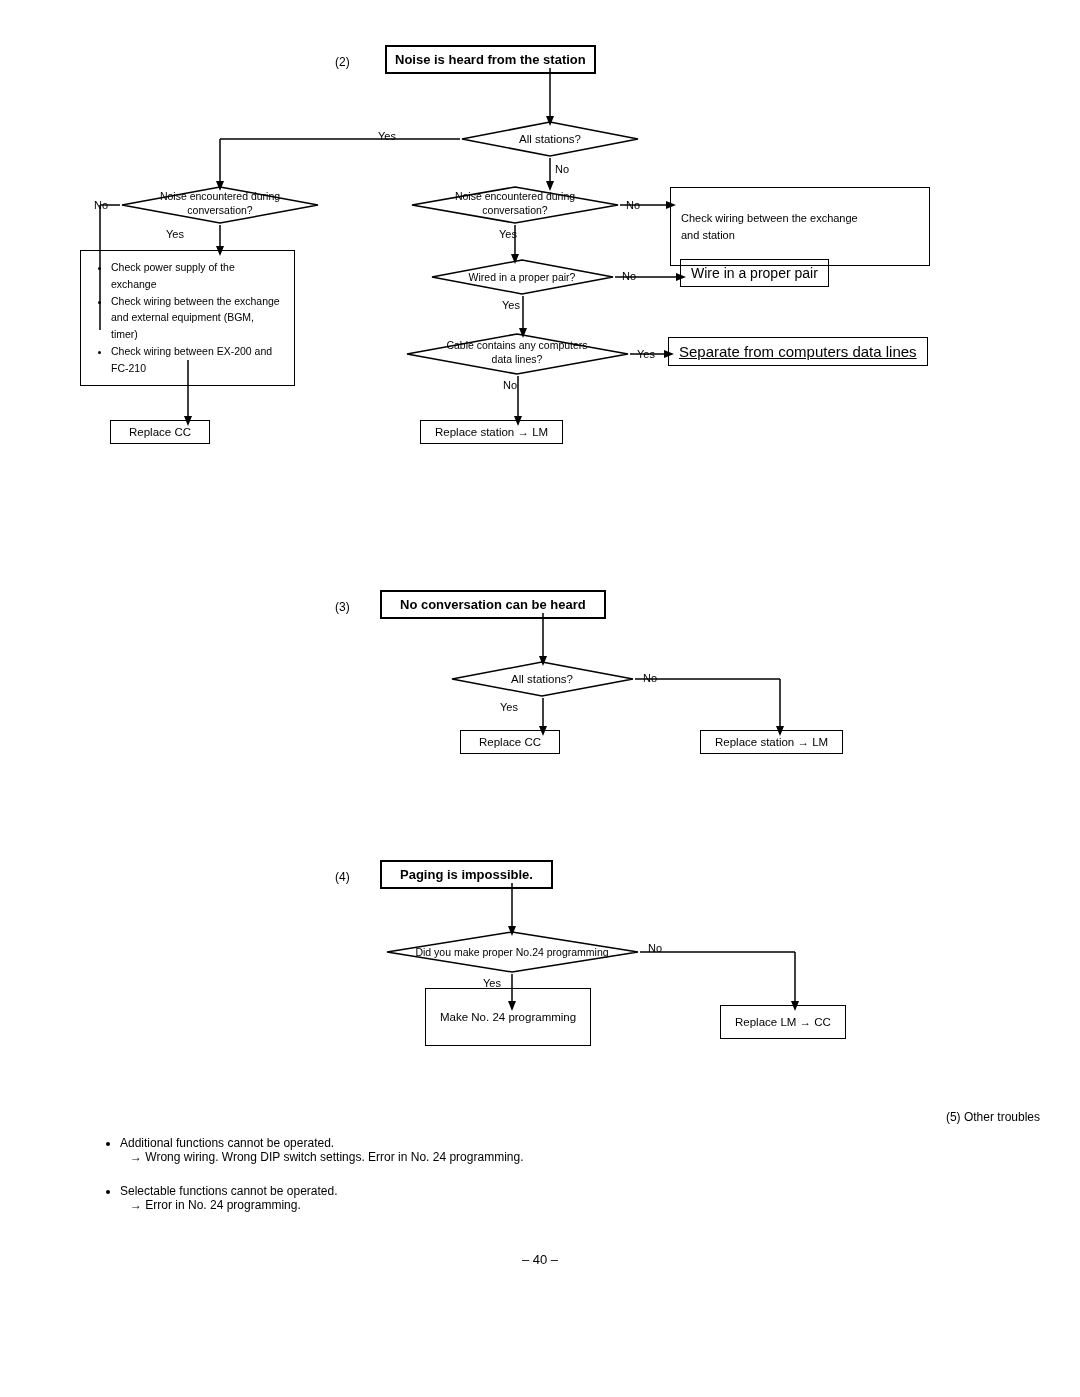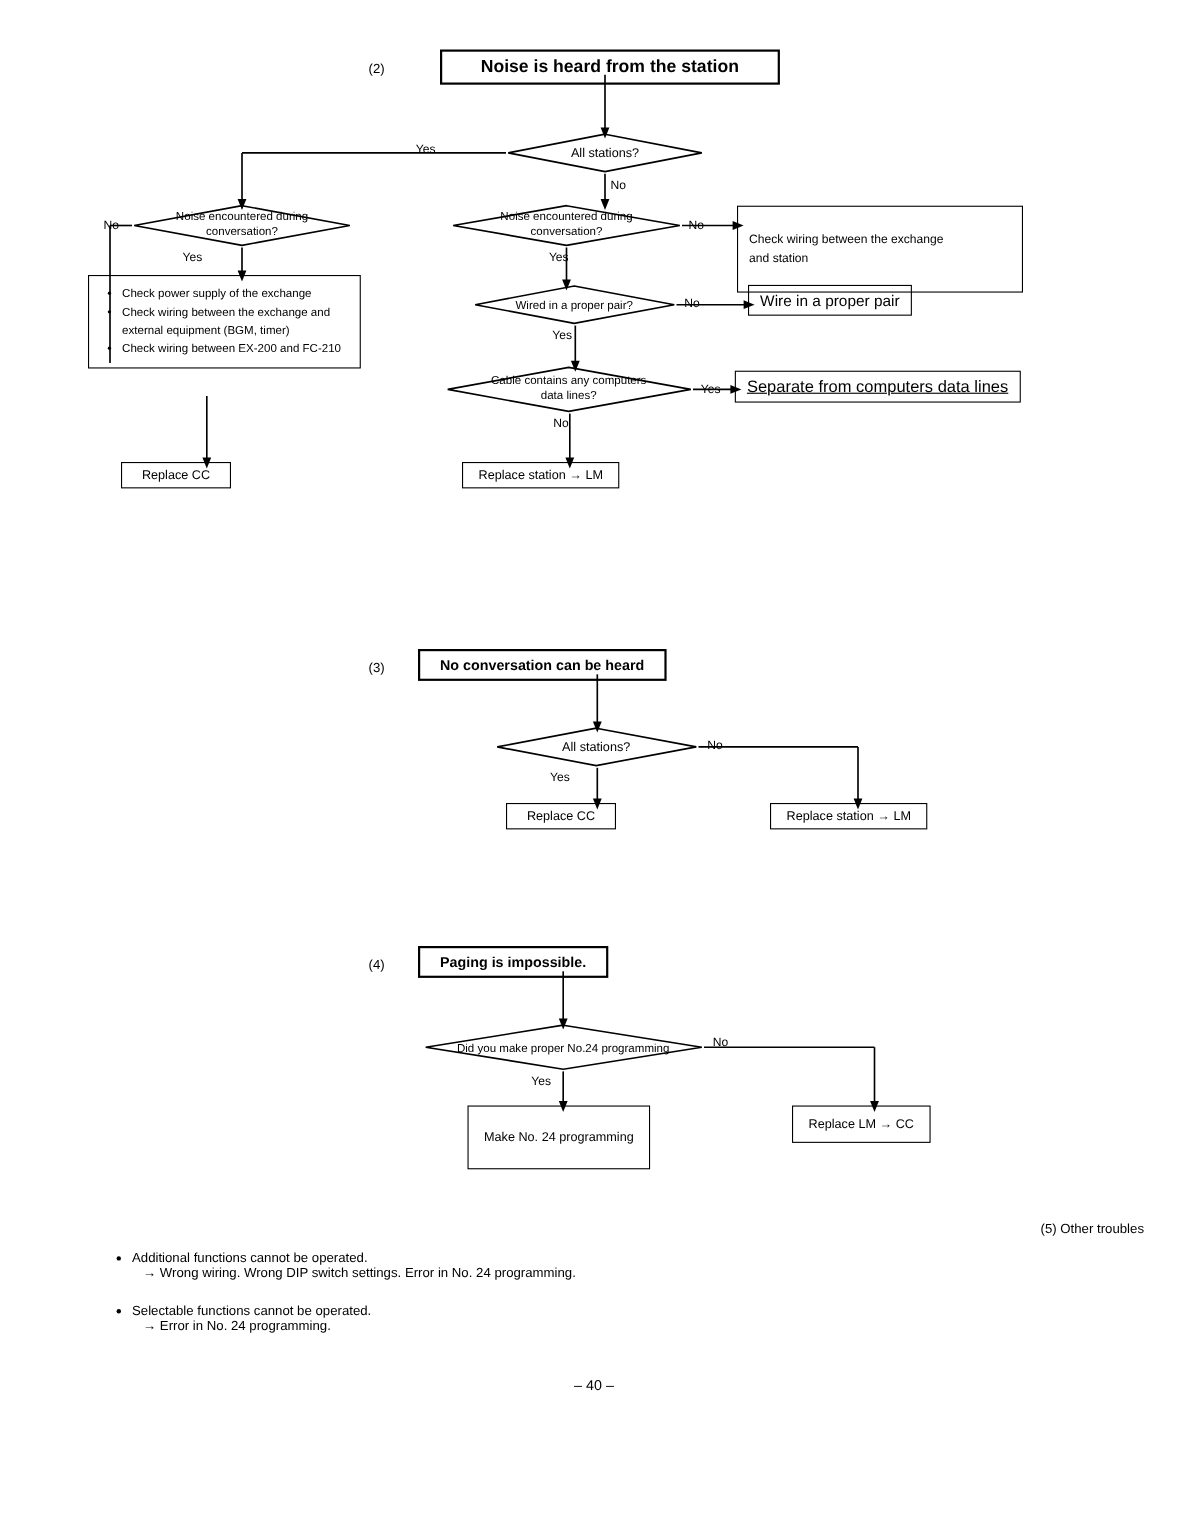--- a/index.html
+++ b/index.html
@@ -30,21 +30,21 @@
   </style>
 </head>
 <body>
 
 <div class="page">
 
   <div class="section-container" style="position:relative; height: 520px; margin-bottom: 30px;">
 
     <span style="position:absolute; left:295px; top:25px; font-size:12px;">(2)</span>
 
-    <div style="position:absolute; left:360px; top:15px; border:2px solid #000; padding:5px 35px; font-weight:bold; font-size:16px; white-space:nowrap;">
+    <div style="position:absolute; left:345px; top:15px; border:2px solid #000; padding:5px 8px; font-weight:bold; font-size:13px; white-space:nowrap;">
       <span>Noise is heard from the station</span>
     </div>
 
     <div style="position:absolute; left:420px; top:90px; width:180px; height:38px; text-align:center;">
       <svg width="180" height="38" style="position:absolute;top:0;left:0;">
         <polygon points="90,2 178,19 90,36 2,19" fill="white" stroke="black" stroke-width="1.5"></polygon>
         <text x="90" y="23" text-anchor="middle" font-size="11.5" font-family="Arial">All stations?</text>
       </svg>
     </div>
 
@@ -57,21 +57,21 @@
         <polygon points="100,2 198,20 100,38 2,20" fill="white" stroke="black" stroke-width="1.5"></polygon>
         <text x="100" y="15" text-anchor="middle" font-size="10.5" font-family="Arial">Noise encountered during</text>
         <text x="100" y="29" text-anchor="middle" font-size="10.5" font-family="Arial">conversation?</text>
       </svg>
     </div>
 
     <span style="position:absolute; left:54px; top:169px; font-size:11px;">No</span>
 
     <span style="position:absolute; left:126px; top:198px; font-size:11px;">Yes</span>
 
-    <div style="position:absolute; left:40px; top:220px; border:1.5px solid #000; padding:8px 12px; width:248px; font-size:10.5px; line-height:1.6;">
+    <div style="position:absolute; left:40px; top:220px; border:1.5px solid #000; padding:8px 12px; width:215px; font-size:10.5px; line-height:1.6;">
       <ul style="padding-left:18px; list-style-type:disc;">
         <li>Check power supply of the exchange</li>
         <li>Check wiring between the exchange and external equipment (BGM, timer)</li>
         <li>Check wiring between EX-200 and FC-210</li>
       </ul>
     </div>
 
     <div style="position:absolute; left:70px; top:390px; border:1.5px solid #000; padding:5px 18px; font-size:11.5px; white-space:nowrap;">Replace CC</div>
 
     <div style="position:absolute; left:370px; top:155px; width:210px; height:40px;">
@@ -209,21 +209,21 @@
       <svg width="255" height="44" style="position:absolute;top:0;left:0;">
         <polygon points="127,2 253,22 127,42 2,22" fill="white" stroke="black" stroke-width="1.5"></polygon>
         <text x="127" y="26" text-anchor="middle" font-size="10.5" font-family="Arial">Did you make proper No.24 programming</text>
       </svg>
     </div>
 
     <span style="position:absolute; left:443px; top:127px; font-size:11px;">Yes</span>
 
     <span style="position:absolute; left:608px; top:92px; font-size:11px;">No</span>
 
-    <div style="position:absolute; left:385px; top:155px; border:1.5px solid #000; padding:22px 14px; font-size:11.5px; white-space:nowrap;">Make No. 24 programming</div>
+    <div style="position:absolute; left:385px; top:138px; border:1.5px solid #000; padding:22px 14px; font-size:11.5px; white-space:nowrap;">Make No. 24 programming</div>
 
     <div style="position:absolute; left:680px; top:155px; border:1.5px solid #000; padding:10px 14px; font-size:11.5px; white-space:nowrap;">Replace LM → CC</div>
 
     <svg width="1000" height="220" style="position:absolute;top:0;left:0;pointer-events:none;">
 
       <line x1="472" y1="33" x2="472" y2="80" stroke="black" stroke-width="1.5"></line>
       <polygon points="468,76 472,86 476,76" fill="black"></polygon>
 
       <line x1="472" y1="124" x2="472" y2="155" stroke="black" stroke-width="1.5"></line>
       <polygon points="468,151 472,161 476,151" fill="black"></polygon>

